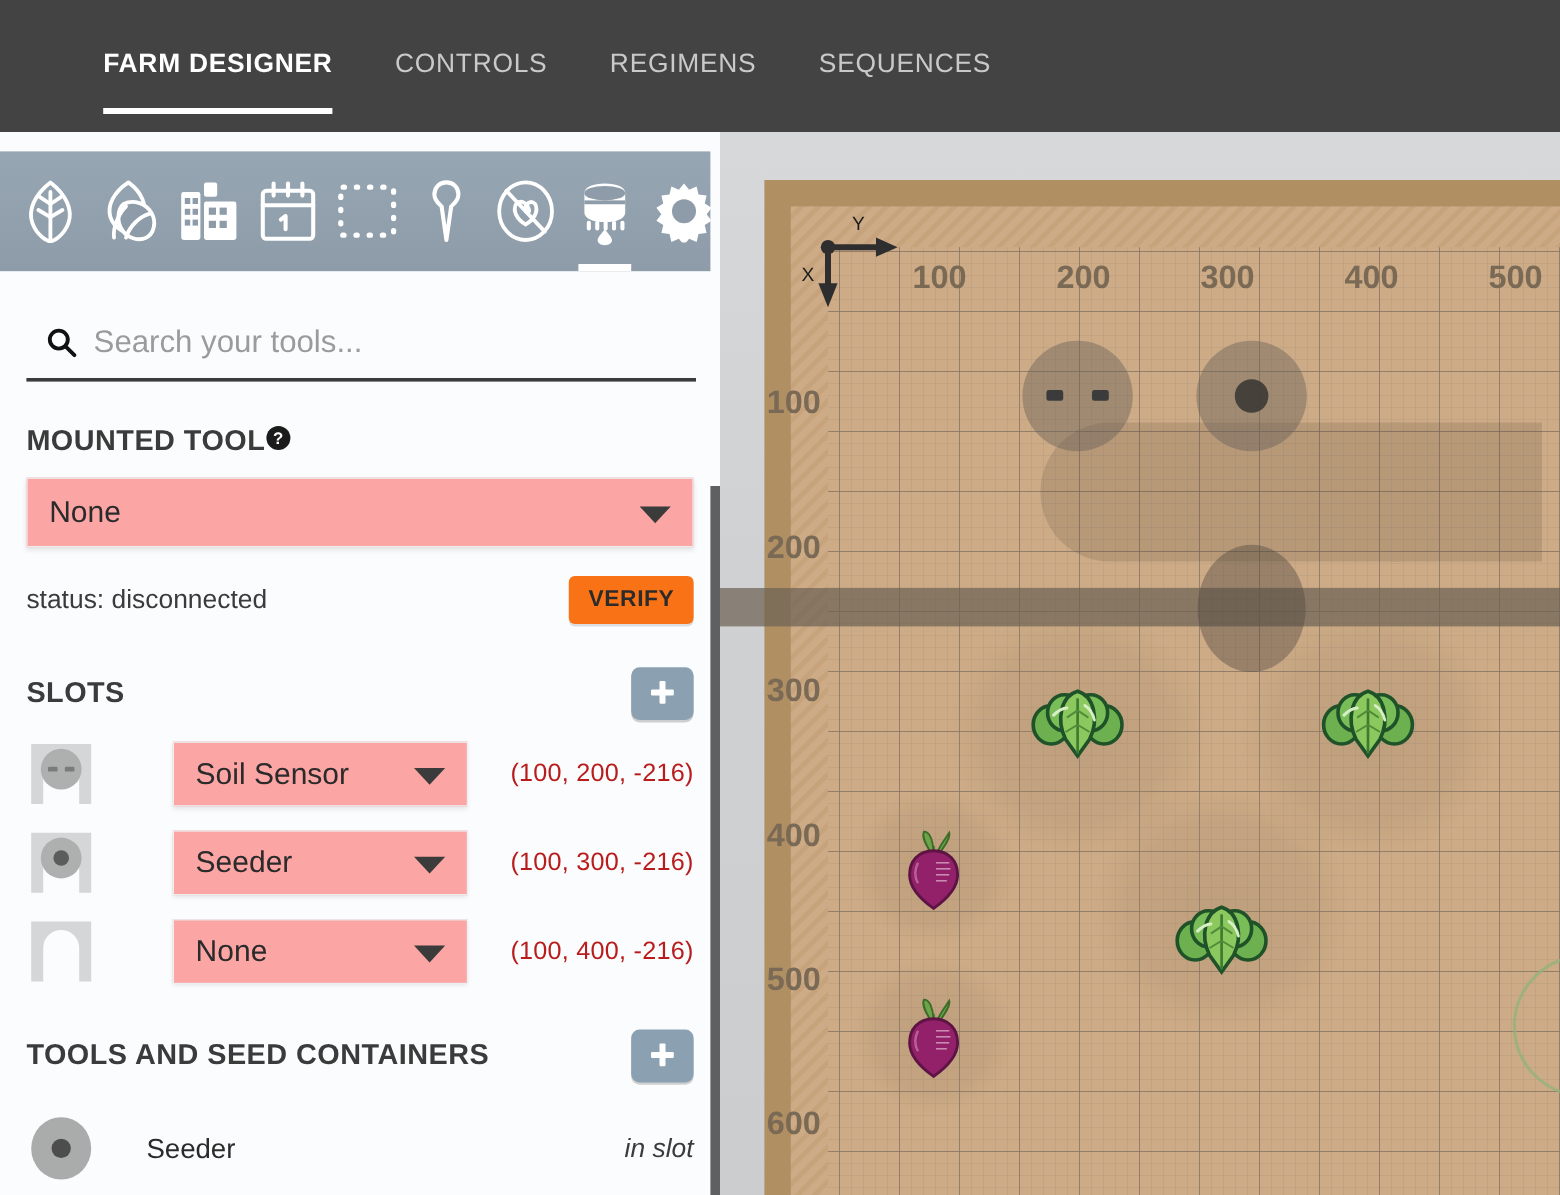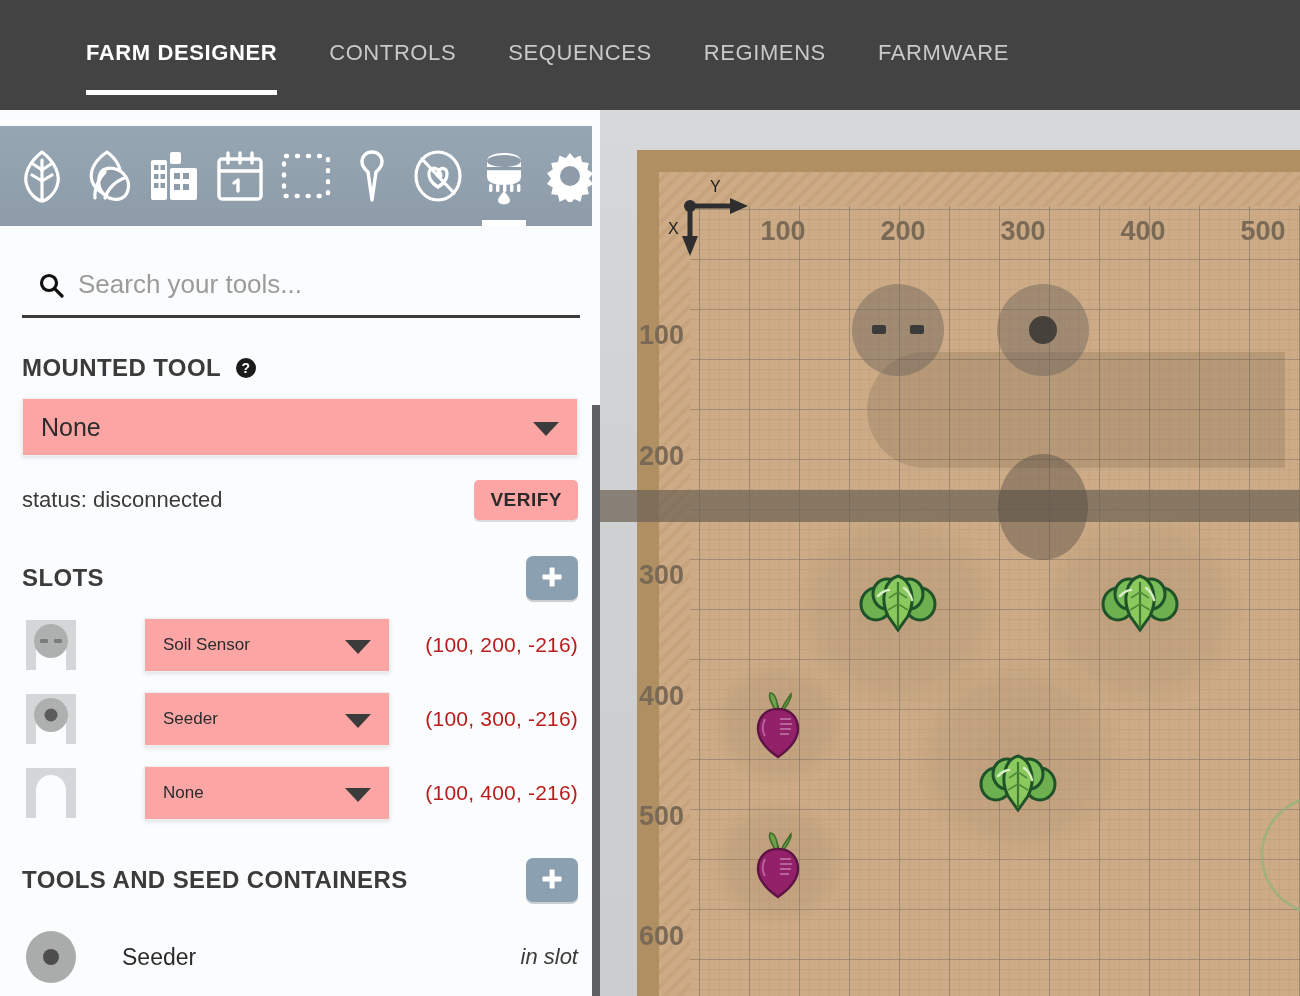--- a/index.html
+++ b/index.html
@@ -80,21 +80,21 @@
   .section {
     margin: 0 22px; width: 556px;
   }
   .section-title-row {
     display: flex; align-items: center; justify-content: space-between;
     margin-top: 36px;
   }
   .section-title {
     font-size: 24px; font-weight: bold; letter-spacing: 0.4px;
     color: #3b3b3b; text-transform: uppercase;
-    display: flex; align-items: center; gap: 14px;
+    display: flex; gap: 0;
   }
   .help-icon { width: 22px; height: 22px; display:block; }
 
   .plus-btn {
     width: 52px; height: 44px; border-radius: 7px;
     background: #8ba0b0; border: none;
     display: flex; align-items: center; justify-content: center;
     cursor: pointer;
     box-shadow: 0 2px 0 rgba(0,0,0,0.18);
   }
@@ -118,33 +118,33 @@
   }
   .mounted-select { margin-top: 16px; width: 556px; height: 58px; }
 
   .status-row {
     display: flex; align-items: center; justify-content: space-between;
     margin-top: 24px;
     gap: 14px;
   }
   .status-text { font-size: 22px; color: #3b3b3b; }
   .verify-btn {
-    background: #fca5a5; border: none; border-radius: 5px;
+    background: #f97316; border: none; border-radius: 5px;
     padding: 9px 16px; font-size: 19px; font-weight: bold;
     color: #2b2b2b; letter-spacing: 0.5px; cursor: pointer;
     box-shadow: 0 2px 0 rgba(0,0,0,0.12);
   }
 
   .slot-row {
     display: flex; align-items: center; margin-top: 16px;
   }
   .slot-icon { width: 58px; height: 58px; flex: none; }
   .slot-select {
     width: 246px; margin-left: 64px; height: 54px;
-    font-size: 17px;
+    font-size: 25px;
   }
   .slot-coords {
     margin-left: auto; font-size: 21px; 
     color: #b91c1c; letter-spacing: 0.2px; text-align: center;
   }
 
   .tool-list-row {
     display: flex; align-items: center; margin-top: 26px;
   }
   .tool-dot { width: 58px; height: 58px; flex: none; }
@@ -173,23 +173,22 @@
 </style>
 </head>
 <body>
 
 <div id="app">
 
   <div class="topnav">
     <div class="nav-items">
       <div class="nav-item active">FARM DESIGNER</div>
       <div class="nav-item">CONTROLS</div>
+      <div class="nav-item">REGIMENS</div>
       <div class="nav-item">SEQUENCES</div>
-      <div class="nav-item">REGIMENS</div>
-      <div class="nav-item">FARMWARE</div>
     </div>
   </div>
 
   <div class="panel">
 
     <div class="tool-tabs">
 
       <div class="tool-tab">
         <span>
           <svg width="50" height="56" viewBox="0 0 50 56" fill="none" stroke="#fff" stroke-width="3.2" stroke-linecap="round" stroke-linejoin="round">

